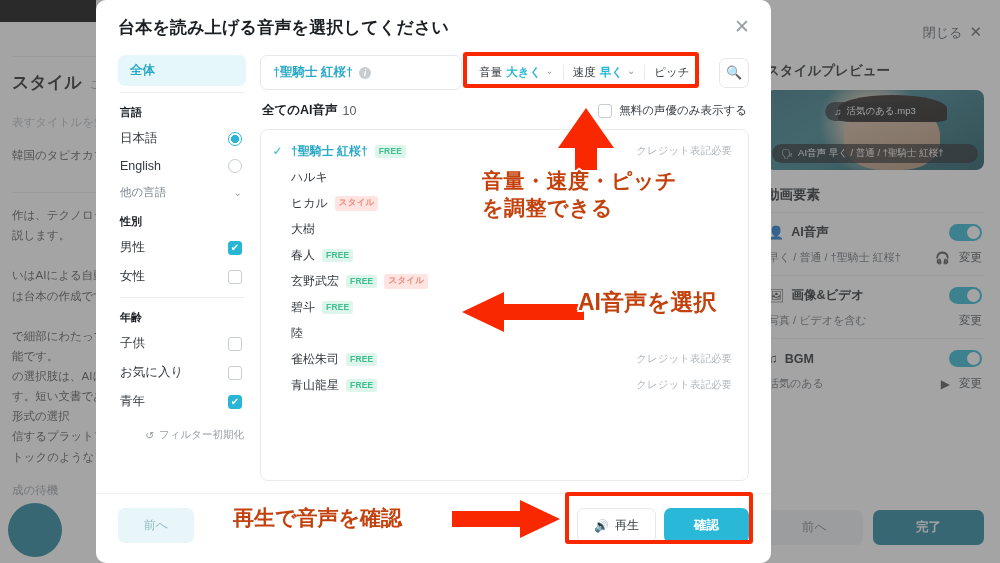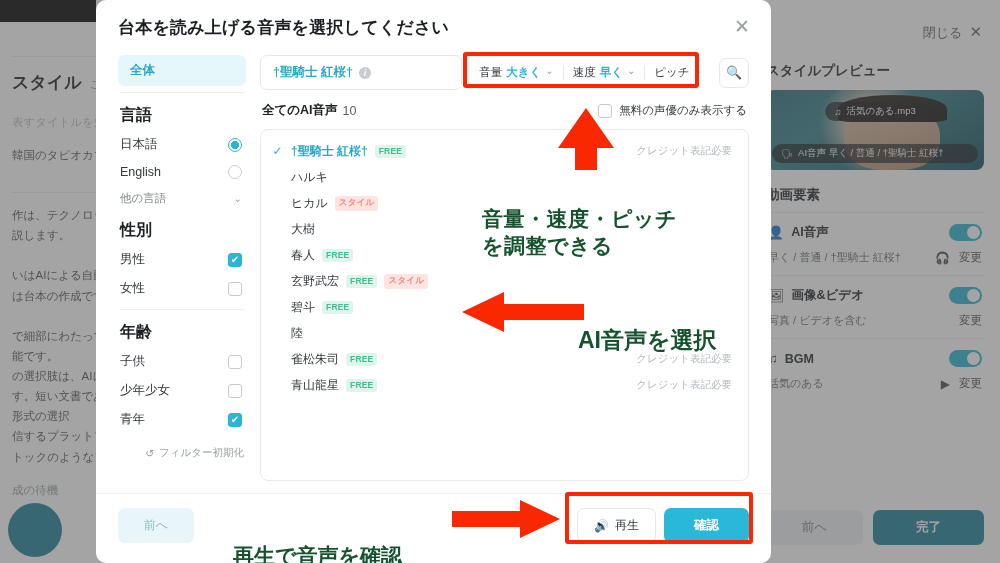--- a/index.html
+++ b/index.html
@@ -119,21 +119,21 @@
   .m-body { flex: 1; display: flex; gap: 14px; padding: 2px 22px 0; min-height: 0; }
 
   
   .side { width: 128px; flex: none; padding-top: 4px; }
   .side-top {
     padding: 7px 12px; border-radius: 7px; font-size: 12.5px;
     font-weight: bold; color: #2aa9c6; background: #e6f7fb;
   }
   .side-fav { padding: 9px 12px; font-size: 12.5px; color: #33383d; }
   .side-div { border-top: 1px solid #eceff1; margin: 6px 2px 4px; }
-  .side-grp { font-size: 16px; font-weight: bold; color: #1b1f23; padding: 8px 2px 4px; }
+  .side-grp { font-size: 11px; font-weight: bold; color: #1b1f23; padding: 8px 2px 4px; }
   .side-item {
     display: flex; align-items: center; justify-content: space-between;
     padding: 6px 4px 6px 2px; font-size: 12.5px; color: #33383d;
   }
   .side-item.muted { color: #7e858c; font-size: 11.5px; }
   .radio { width: 14px; height: 14px; border-radius: 50%; border: 1.5px solid #c7ccd1; flex: none; }
   .radio.on { border-color: #28b6d4; background:
     radial-gradient(circle, #28b6d4 0 45%, #fff 46% 100%); }
   .cbox { width: 14px; height: 14px; border-radius: 3px; border: 1.5px solid #c7ccd1; flex: none; }
   .cbox.on {
@@ -213,26 +213,25 @@
     padding: 8px 16px; font-size: 12px; color: #33383d;
   }
   .f-ok {
     background: #2ab8d8; color: #fff; border-radius: 7px;
     padding: 9px 30px; font-size: 12.5px; font-weight: bold;
   }
 
   
   .anno { position: absolute; pointer-events: none; }
   .anno-text {
-    color: #14532d; font-weight: bold; line-height: 1.28;
+    color: #c2410c; font-weight: bold; line-height: 1.28;
     text-shadow: 1.5px 1.5px 0 #fff, -1.5px 1.5px 0 #fff,
                  1.5px -1.5px 0 #fff, -1.5px -1.5px 0 #fff,
                  0 2px 0 #fff, 2px 0 0 #fff, 0 -2px 0 #fff, -2px 0 0 #fff;
     white-space: pre-line;
-    margin-top: 38px;
   }
   .anno-box { border: 4px solid #fa2800; border-radius: 3px; }
 </style>
 </head>
 <body>
 
 <div id="bg-app">
 
   <div id="bg-topbar"></div>
 
@@ -368,21 +367,21 @@
         <span class="cbox"></span>
       </div>
 
       <div class="side-div"></div>
       <div class="side-grp">年齢</div>
       <div class="side-item">
         <span>子供</span>
         <span class="cbox"></span>
       </div>
       <div class="side-item">
-        <span>少年少女</span>
+        <span>お気に入り</span>
         <span class="cbox"></span>
       </div>
       <div class="side-item">
         <span>青年</span>
         <span class="cbox on">✔</span>
       </div>
 
       <div class="side-reset">
         <span>↺</span>
         <span>フィルター初期化</span>

